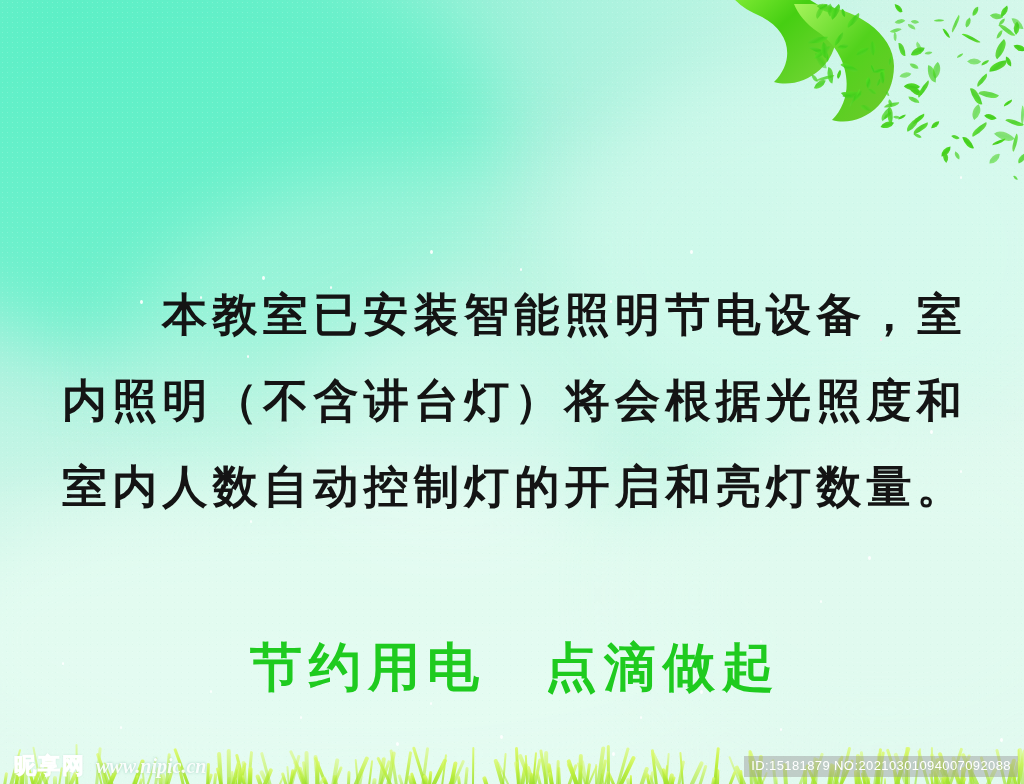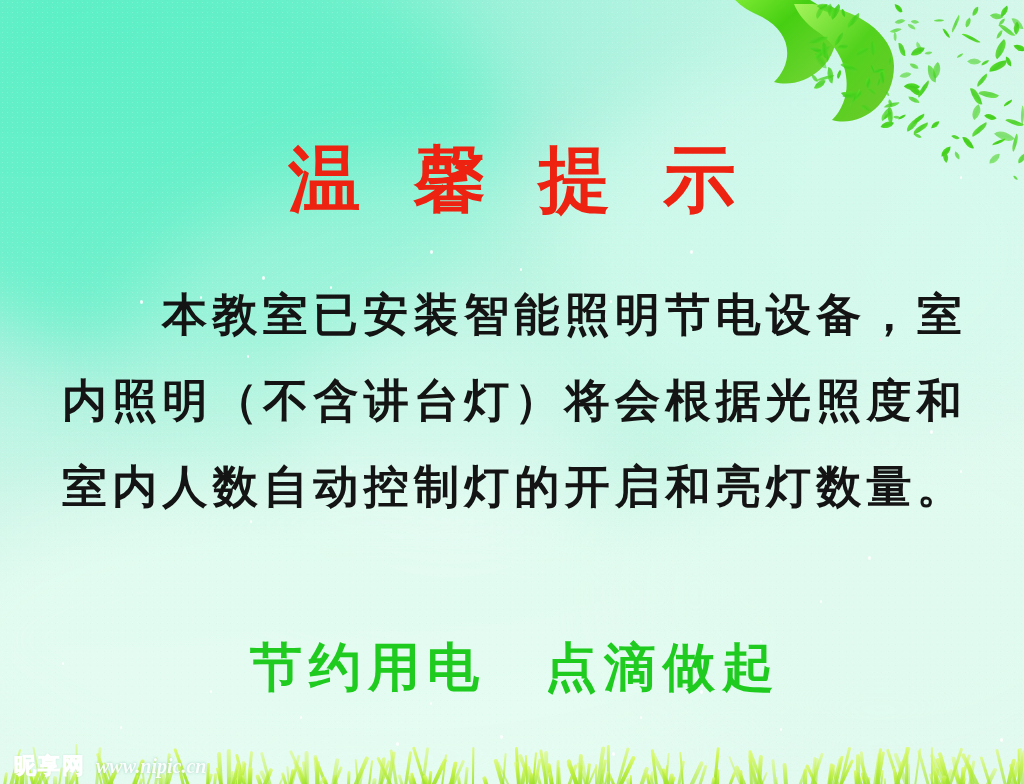--- a/index.html
+++ b/index.html
@@ -646,21 +646,20 @@
       <div class="blade" style="left: 517.8px; height: 25px; width: 3.7px; transform: rotate(-9.6deg); opacity: 0.61;"></div>
       <div class="blade" style="left: 43.9px; height: 16.4px; width: 2.1px; transform: rotate(20.2deg); opacity: 0.63;"></div>
       <div class="blade" style="left: 426.9px; height: 12.4px; width: 3.8px; transform: rotate(-23.6deg); opacity: 0.66;"></div>
       <div class="blade" style="left: 710.9px; height: 8.9px; width: 2.9px; transform: rotate(9.5deg); opacity: 0.78;"></div>
       <div class="blade" style="left: 985.1px; height: 20.4px; width: 3.5px; transform: rotate(26deg); opacity: 0.54;"></div>
       <div class="blade" style="left: 244.3px; height: 11.5px; width: 2.3px; transform: rotate(-11.1deg); opacity: 0.77;"></div>
     </div>
 
   <div class="content">
 
-    <div id="title">温 馨 提 示</div>
 
     <div id="body-text">
       <div class="bline justify indent">
           <span>本</span>
           <span>教</span>
           <span>室</span>
           <span>已</span>
           <span>安</span>
           <span>装</span>
           <span>智</span>
@@ -716,15 +715,16 @@
         </div>
     </div>
 
     <div id="watermark">
       <span id="wm-logo">昵享网</span>
       <span id="wm-url">www.nipic.cn</span>
     </div>
 
     <div id="slogan">节约用电　点滴做起</div>
 
+    <div id="id-strip">ID:15181879 NO:20210301094007092088</div>
 
   </div>
 </div>
 
 </body></html>

